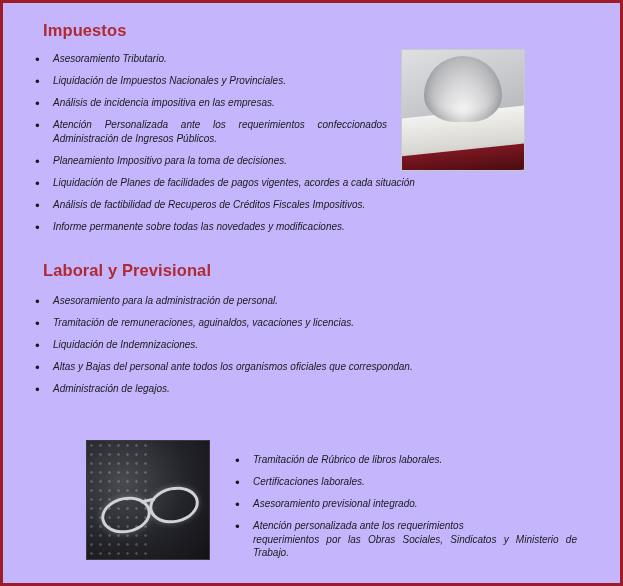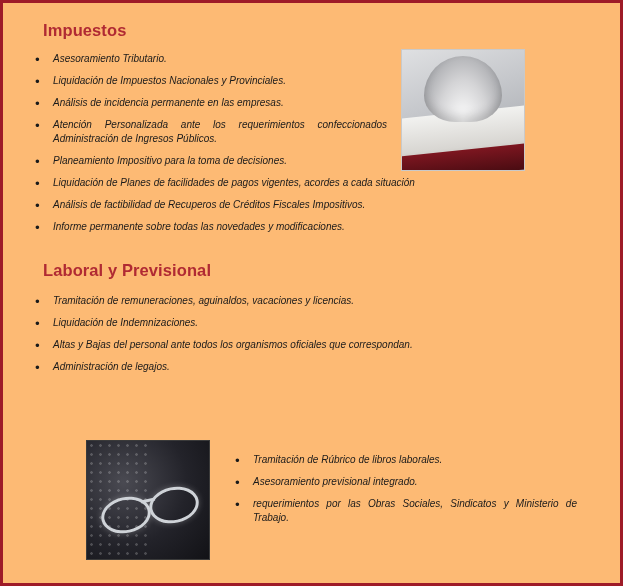--- a/index.html
+++ b/index.html
@@ -11,21 +11,21 @@
     height: 586px;
     background: #ffffff;
     font-family: "Liberation Sans", sans-serif;
   }
   .page {
     position: relative;
     width: 623px;
     height: 586px;
     box-sizing: border-box;
     border: 3px solid #9e1b28;
-    background: #fdba74;
+    background: #c4b5fd;
     overflow: hidden;
   }
   .inner {
     position: absolute;
     top: 0;
     left: 0;
     right: 0;
     bottom: 0;
     padding: 12px 18px 0 28px;
     box-sizing: border-box;
@@ -195,31 +195,32 @@
 <body>
 
 <div class="page">
   <div class="inner">
 
     <h2 class="section-title">Impuestos</h2>
 
     <ul class="bullets list-top">
       <li>Asesoramiento Tributario.</li>
       <li>Liquidación de Impuestos Nacionales y Provinciales.</li>
-      <li>Análisis de incidencia permanente en las empresas.</li>
+      <li>Análisis de incidencia impositiva en las empresas.</li>
       <li>Atención Personalizada ante los requerimientos confeccionados Administración de Ingresos Públicos.</li>
       <li class="wide">Planeamiento Impositivo para la toma de decisiones.</li>
       <li class="wide">Liquidación de Planes de facilidades de pagos vigentes, acordes a cada situación</li>
       <li class="wide">Análisis de factibilidad de Recuperos de Créditos Fiscales Impositivos.</li>
       <li class="wide">Informe permanente sobre todas las novedades y modificaciones.</li>
     </ul>
 
     <h2 class="section-title second">Laboral y Previsional</h2>
 
     <ul class="bullets list-mid">
+      <li>Asesoramiento para la administración de personal.</li>
       <li>Tramitación de remuneraciones, aguinaldos, vacaciones y licencias.</li>
       <li>Liquidación de Indemnizaciones.</li>
       <li>Altas y Bajas del personal ante todos los organismos oficiales que correspondan.</li>
       <li>Administración de legajos.</li>
     </ul>
 
   </div>
 
   <div class="photo photo-books">
     <div class="book-page"></div>
@@ -229,19 +230,21 @@
 
   <div class="photo photo-glasses">
     <div class="grid-dots"></div>
     <div class="glass-lens l"></div>
     <div class="glass-lens r"></div>
     <div class="glass-bridge"></div>
   </div>
 
   <ul class="bullets bottom-list">
     <li>Tramitación de Rúbrico de libros laborales.</li>
+    <li>Certificaciones laborales.</li>
     <li>Asesoramiento previsional integrado.</li>
     <li>
+      <span class="sub-indent">Atención personalizada ante los requerimientos</span>
       <span class="l2">requerimientos por las Obras Sociales,</span>
       <span class="l2">Sindicatos y Ministerio de Trabajo.</span>
     </li>
   </ul>
 </div>
 
 </body></html>

